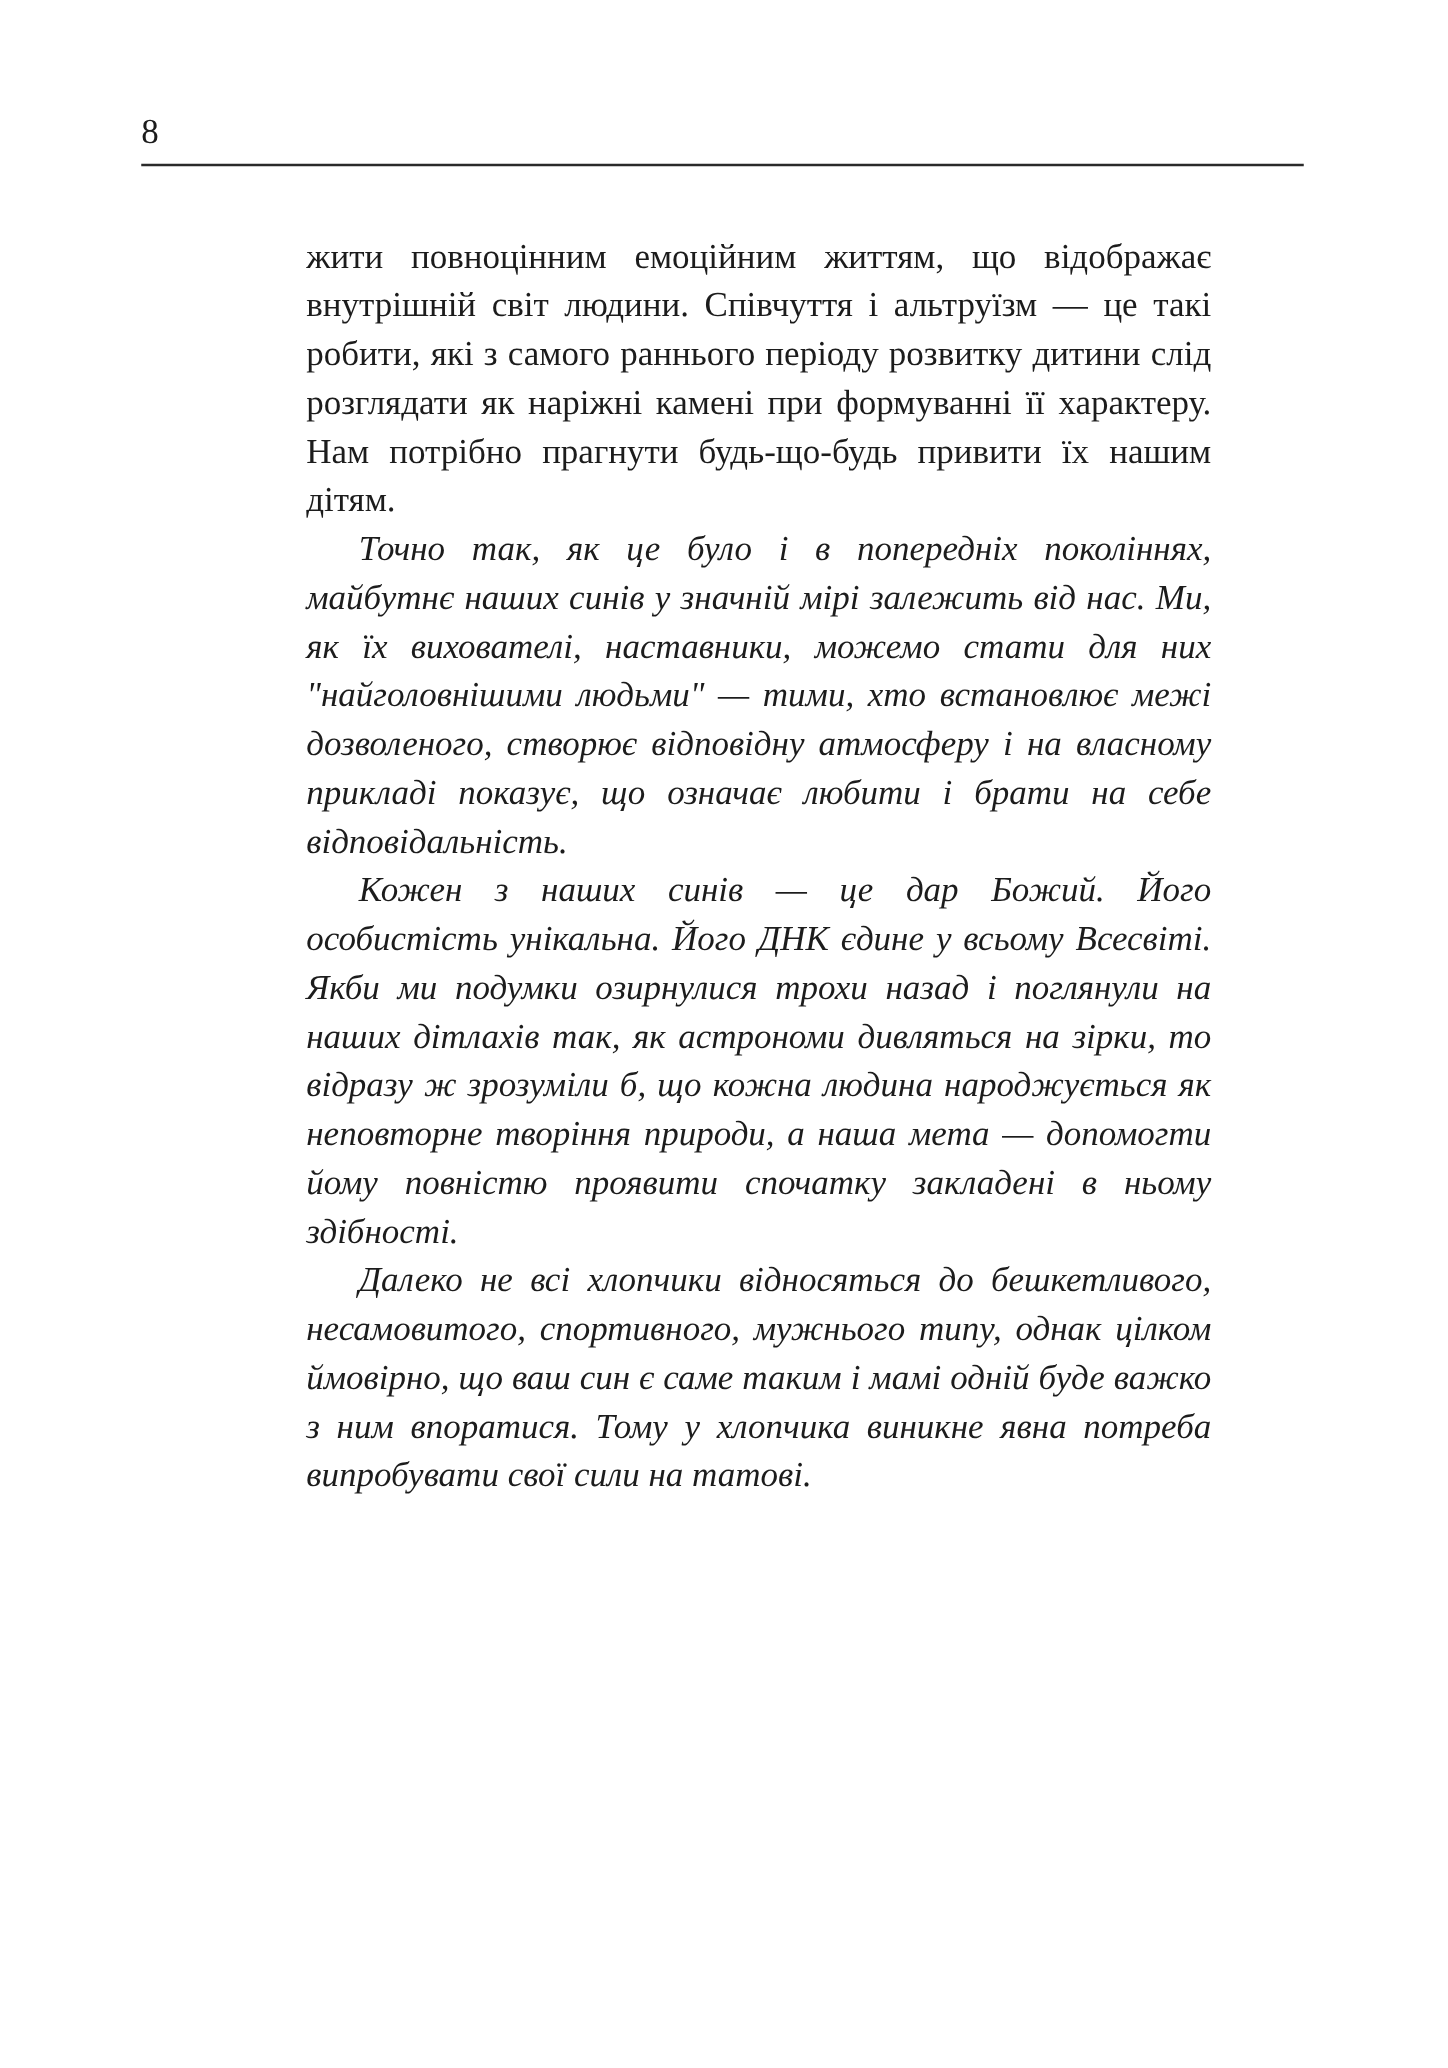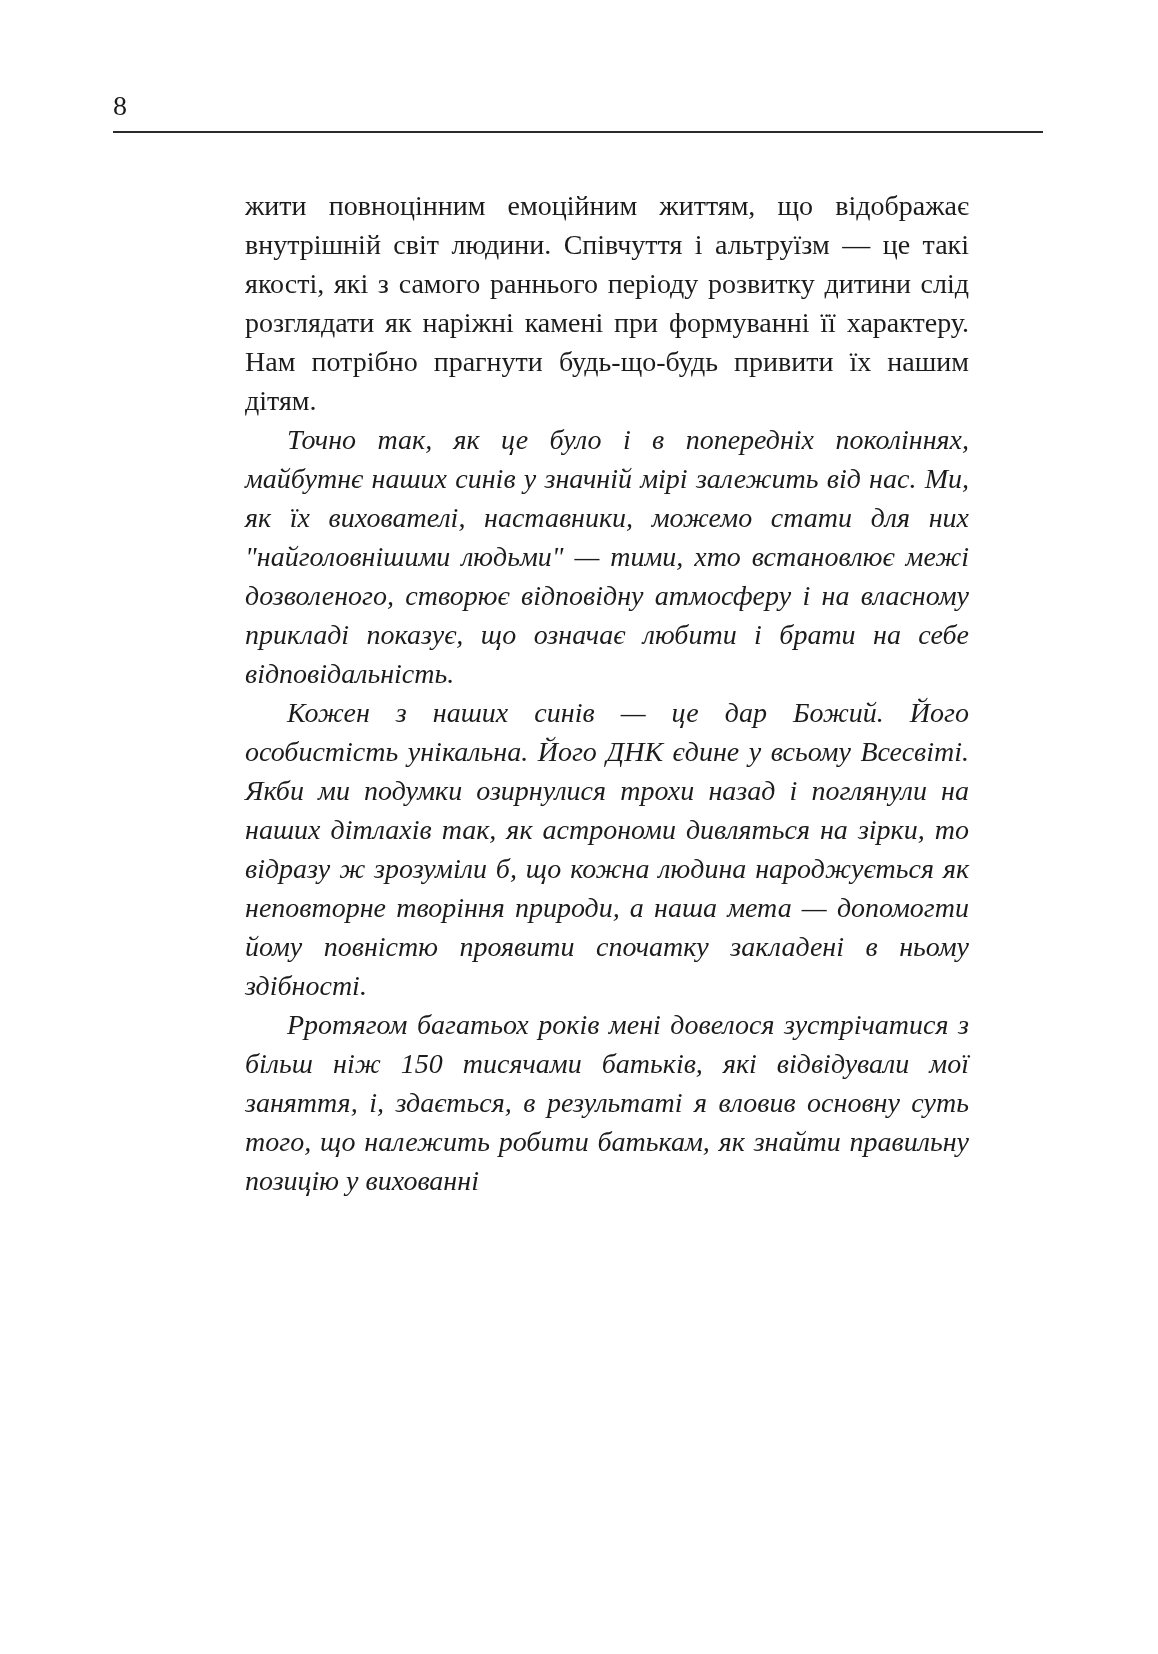--- a/index.html
+++ b/index.html
@@ -56,18 +56,18 @@
     font-style: italic;
   }
 </style>
 </head>
 <body>
 
 <div class="page">
   <div class="page-number">8</div>
   <div class="header-rule"></div>
   <div class="text-block">
-      <p class="para">жити повноцінним емоційним життям, що відображає внутрішній світ людини. Співчуття і альтруїзм — це такі якості, які з самого раннього періоду розвитку дитини слід розглядати як наріжні камені при формуванні її характеру. Нам потрібно прагнути будь-що-будь привити їх нашим дітям.</p>
+      <p class="para">жити повноцінним емоційним життям, що відображає внутрішній світ людини. Співчуття і альтруїзм — це такі робити, які з самого раннього періоду розвитку дитини слід розглядати як наріжні камені при формуванні її характеру. Нам потрібно прагнути будь-що-будь привити їх нашим дітям.</p>
       <p class="para indent">Точно так, як це було і в попередніх поколіннях, майбутнє наших синів у значній мірі залежить від нас. Ми, як їх вихователі, наставники, можемо стати для них "найголовнішими людьми" — тими, хто встановлює межі дозволеного, створює відповідну атмосферу і на власному прикладі показує, що означає любити і брати на себе відповідальність.</p>
       <p class="para indent">Кожен з наших синів — це дар Божий. Його особистість унікальна. Його ДНК єдине у всьому Всесвіті. Якби ми подумки озирнулися трохи назад і поглянули на наших дітлахів так, як астрономи дивляться на зірки, то відразу ж зрозуміли б, що кожна людина народжується як неповторне творіння природи, а наша мета — допомогти йому повністю проявити спочатку закладені в ньому здібності.</p>
-      <p class="para indent">Рротягом багатьох років мені довелося зустрічатися з більш ніж 150 тисячами батьків, які відвідували мої заняття, і, здається, в результаті я вловив основну суть того, що належить робити батькам, як знайти правильну позицію у вихованні</p>
+      <p class="para indent">Далеко не всі хлопчики відносяться до бешкетливого, несамовитого, спортивного, мужнього типу, однак цілком ймовірно, що ваш син є саме таким і мамі одній буде важко з ним впоратися. Тому у хлопчика виникне явна потреба випробувати свої сили на татові.</p>
     </div>
 </div>
 
 </body></html>

